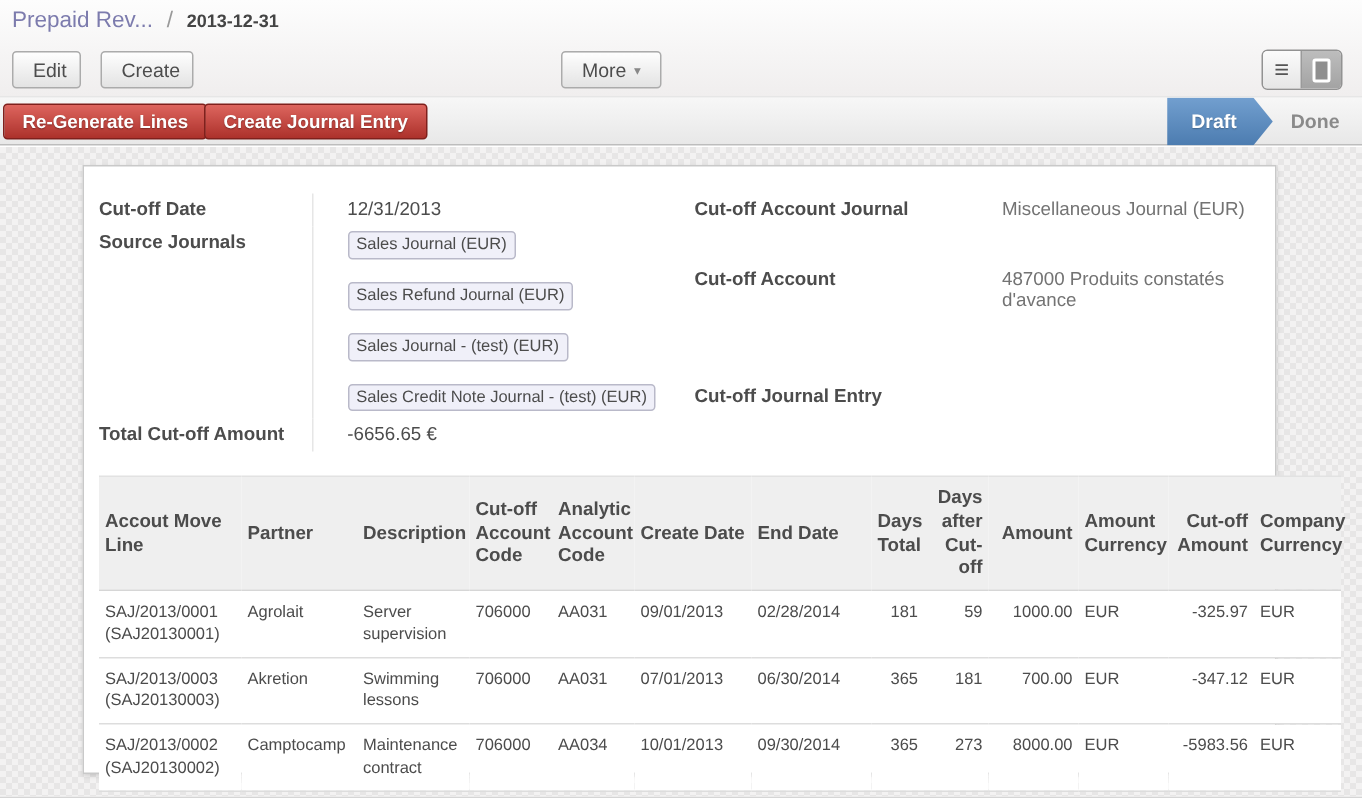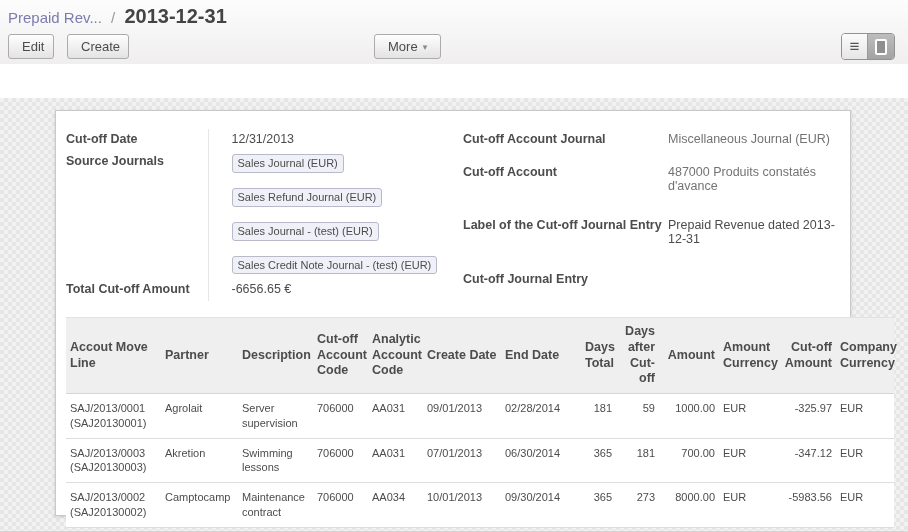--- a/index.html
+++ b/index.html
@@ -10,21 +10,21 @@
   }
 
   
   .topbar {
     position: absolute; top: 0; left: 0; right: 0; height: 64px;
     background: linear-gradient(#fdfdfd, #f0eeee);
   }
   .breadcrumb { position: absolute; top: 5px; left: 8px; font-size: 15px; }
   .breadcrumb .crumb-link { color: #7c7bad; font-weight: normal; text-decoration: none; cursor: pointer; }
   .breadcrumb .crumb-sep { color: #999; margin: 0 5px; font-weight: normal; }
-  .breadcrumb .crumb-current { color: #444; font-weight: bold; font-size: 20px; }
+  .breadcrumb .crumb-current { color: #444; font-weight: bold; font-size: 12px; }
 
   .btn {
     display: inline-block; padding: 4px 13px; font-size: 13px; color: #4c4c4c;
     background: linear-gradient(#fefefe, #e3e3e3); border: 1px solid #ababab;
     border-radius: 3px; cursor: pointer; text-align: center;
   }
   .btn-edit { position: absolute; top: 34px; left: 8px; width: 46px; }
   .btn-create { position: absolute; top: 34px; left: 67px; width: 62px; }
   .btn-more { position: absolute; top: 34px; left: 374px; }
   .caret { font-size: 9px; color: #888; margin-left: 5px; vertical-align: 1px; }
@@ -132,20 +132,28 @@
     <div class="view-switcher">
       <div class="vs-btn vs-list">
         <span>≡</span>
       </div>
       <div class="vs-btn vs-form">
         <span class="vs-form-glyph"></span>
       </div>
     </div>
   </div>
 
+  <div class="status-bar">
+    <button class="btn-red btn-regen">Re-Generate Lines</button>
+    <button class="btn-red btn-cje">Create Journal Entry</button>
+    <div class="statusbar-states">
+      <div class="state-draft">Draft</div>
+      <div class="state-done">Done</div>
+    </div>
+  </div>
 
   <div class="main">
     <div class="sheet">
 
       <div class="form-grid">
 
         <div class="fgroup group-left">
           <div class="frow">
             <div class="flabel">Cut-off Date</div>
             <div class="fvalue">12/31/2013</div>
@@ -168,24 +176,20 @@
         </div>
 
         <div class="fgroup group-right">
           <div class="frow">
             <div class="flabel">Cut-off Account Journal</div>
             <div class="fvalue"><a>Miscellaneous Journal (EUR)</a></div>
           </div>
           <div class="frow">
             <div class="flabel">Cut-off Account</div>
             <div class="fvalue"><a>487000 Produits constatés d'avance</a></div>
-          </div>
-          <div class="frow">
-            <div class="flabel">Label of the Cut-off Journal Entry</div>
-            <div class="fvalue">Prepaid Revenue dated 2013-12-31</div>
           </div>
           <div class="frow">
             <div class="flabel">Cut-off Journal Entry</div>
             <div class="fvalue"></div>
           </div>
         </div>
       </div>
 
       <div class="table-wrap">
         <table class="lines">

